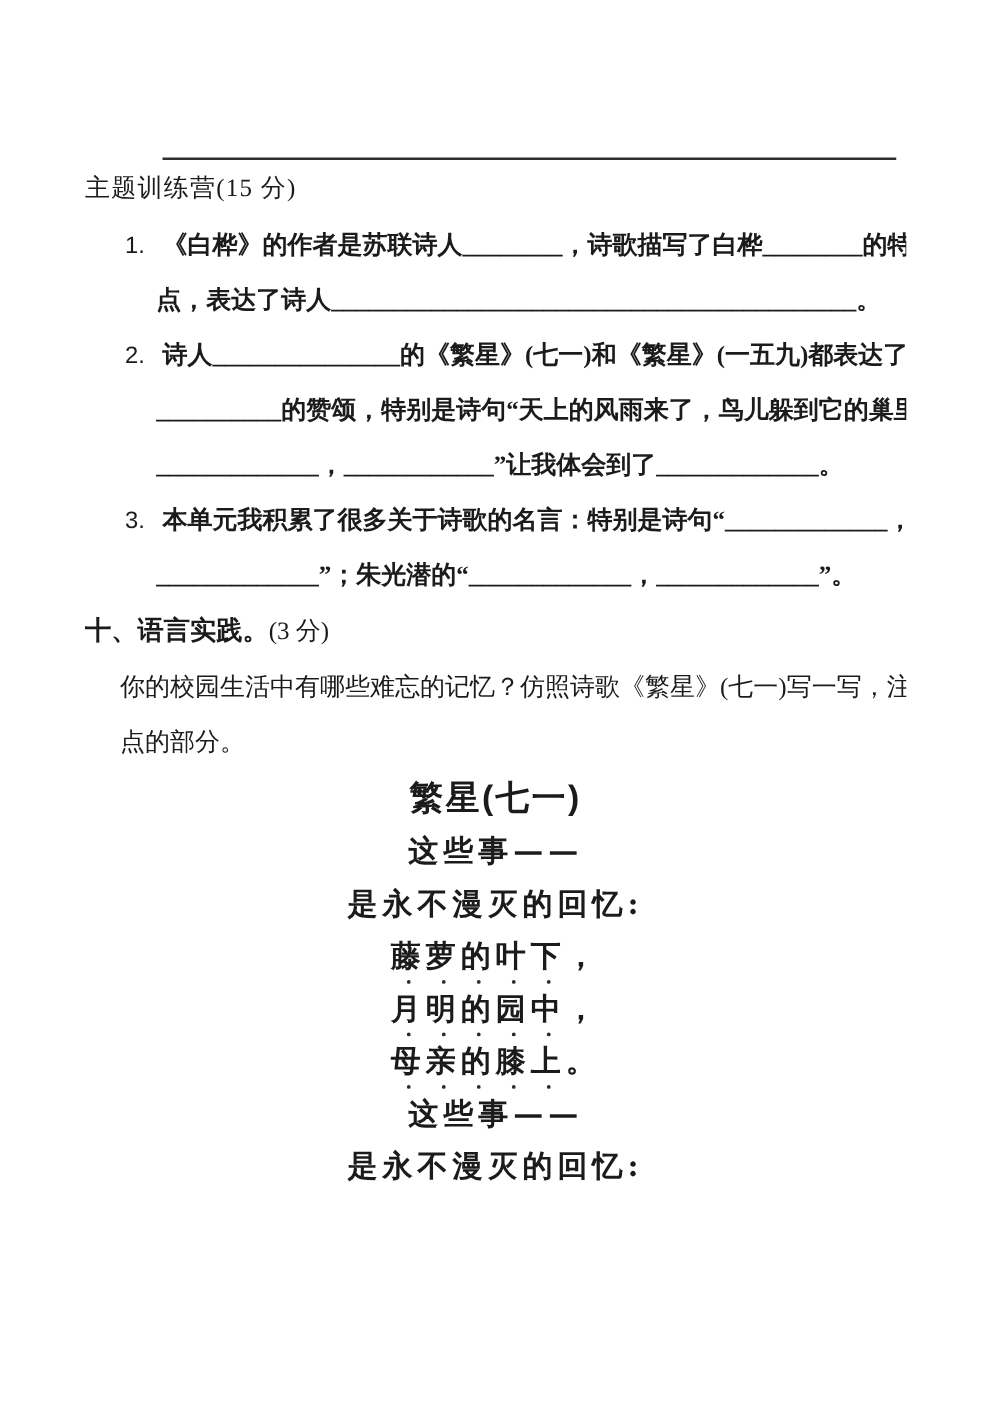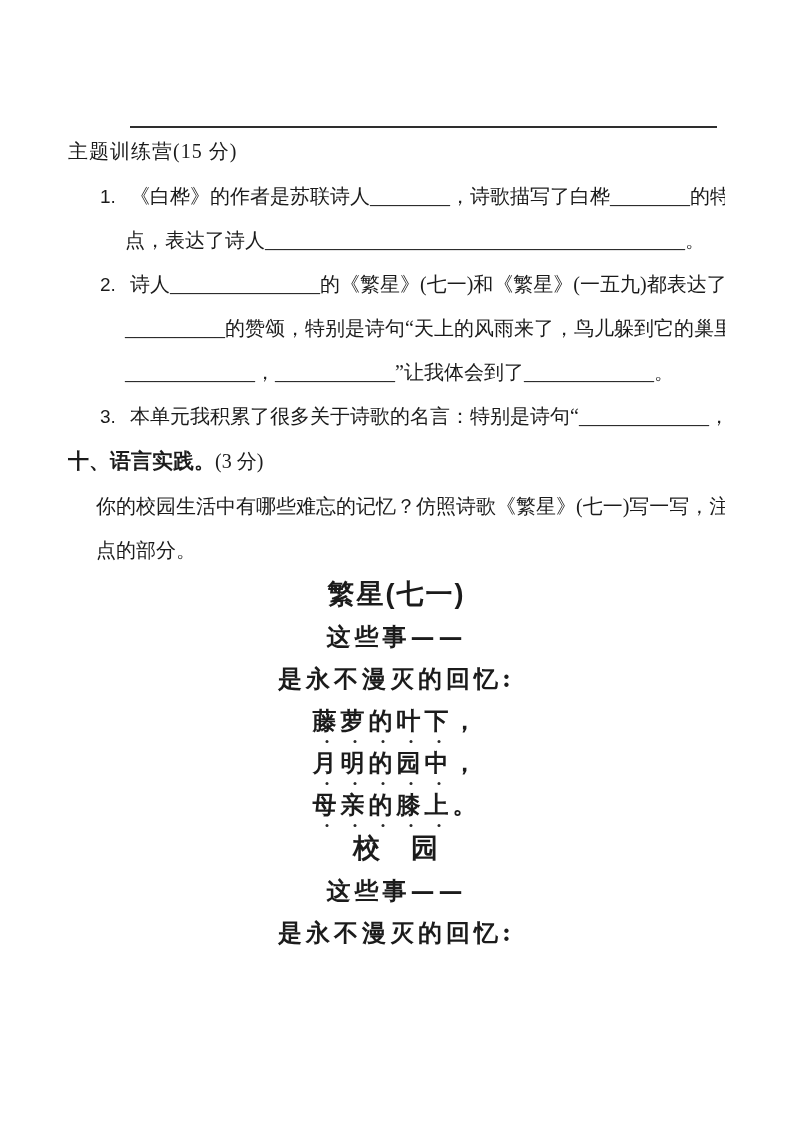--- a/index.html
+++ b/index.html
@@ -45,21 +45,21 @@
   }
   .first { padding-left: 32px; }
   .cont  { padding-left: 57px; }
   .num {
     display: inline-block; width: 30px;
     font-family: "Liberation Sans", "DejaVu Sans", sans-serif;
     font-size: 19px;
   }
   .para { padding-left: 28px; }
 
-  .blank-text { letter-spacing: 0; }
+  .blank-text { letter-spacing: 0; font-weight: bold; }
 
   .poem-title {
     height: 44px; line-height: 44px;
     text-align: center;
     font-family: "Liberation Sans", "DejaVu Sans", sans-serif;
     font-weight: bold;
     font-size: 27px;
     letter-spacing: 2px;
   }
   .poem-line {
@@ -98,20 +98,21 @@
 
   <div class="line first">
     <span class="num">2.</span><span class="blank-text">诗人_______________的《繁星》(七一)和《繁星》(一五九)都表达了对</span>
   </div>
   <div class="line cont blank-text">__________的赞颂，特别是诗句“天上的风雨来了，鸟儿躲到它的巢里；</div>
   <div class="line cont blank-text">_____________，____________”让我体会到了_____________。</div>
 
   <div class="line first">
     <span class="num">3.</span><span class="blank-text">本单元我积累了很多关于诗歌的名言：特别是诗句“_____________，</span>
   </div>
+  <div class="line cont blank-text">_____________”；朱光潜的“_____________，_____________”。</div>
 
   <div class="sec-heading">
     <span>十、语言实践。</span><span class="score">(3 分)</span>
   </div>
 
   <div class="line para">你的校园生活中有哪些难忘的记忆？仿照诗歌《繁星》(七一)写一写，注意加</div>
   <div class="line para">点的部分。</div>
 
   <div class="poem-title">繁星(七一)</div>
   <div class="poem-line">这些事——</div>
@@ -119,17 +120,16 @@
   <div class="poem-line">
     <span><span class="dot-char">藤</span><span class="dot-char">萝</span><span class="dot-char">的</span><span class="dot-char">叶</span><span class="dot-char">下</span></span><span>，</span>
   </div>
   <div class="poem-line">
     <span><span class="dot-char">月</span><span class="dot-char">明</span><span class="dot-char">的</span><span class="dot-char">园</span><span class="dot-char">中</span></span><span>，</span>
   </div>
   <div class="poem-line">
     <span><span class="dot-char">母</span><span class="dot-char">亲</span><span class="dot-char">的</span><span class="dot-char">膝</span><span class="dot-char">上</span></span><span>。</span>
   </div>
 
-  <div class="poem-title">校　园</div>
   <div class="poem-line">这些事——</div>
   <div class="poem-line">是永不漫灭的回忆:</div>
 
 </div>
 
 </body></html>

